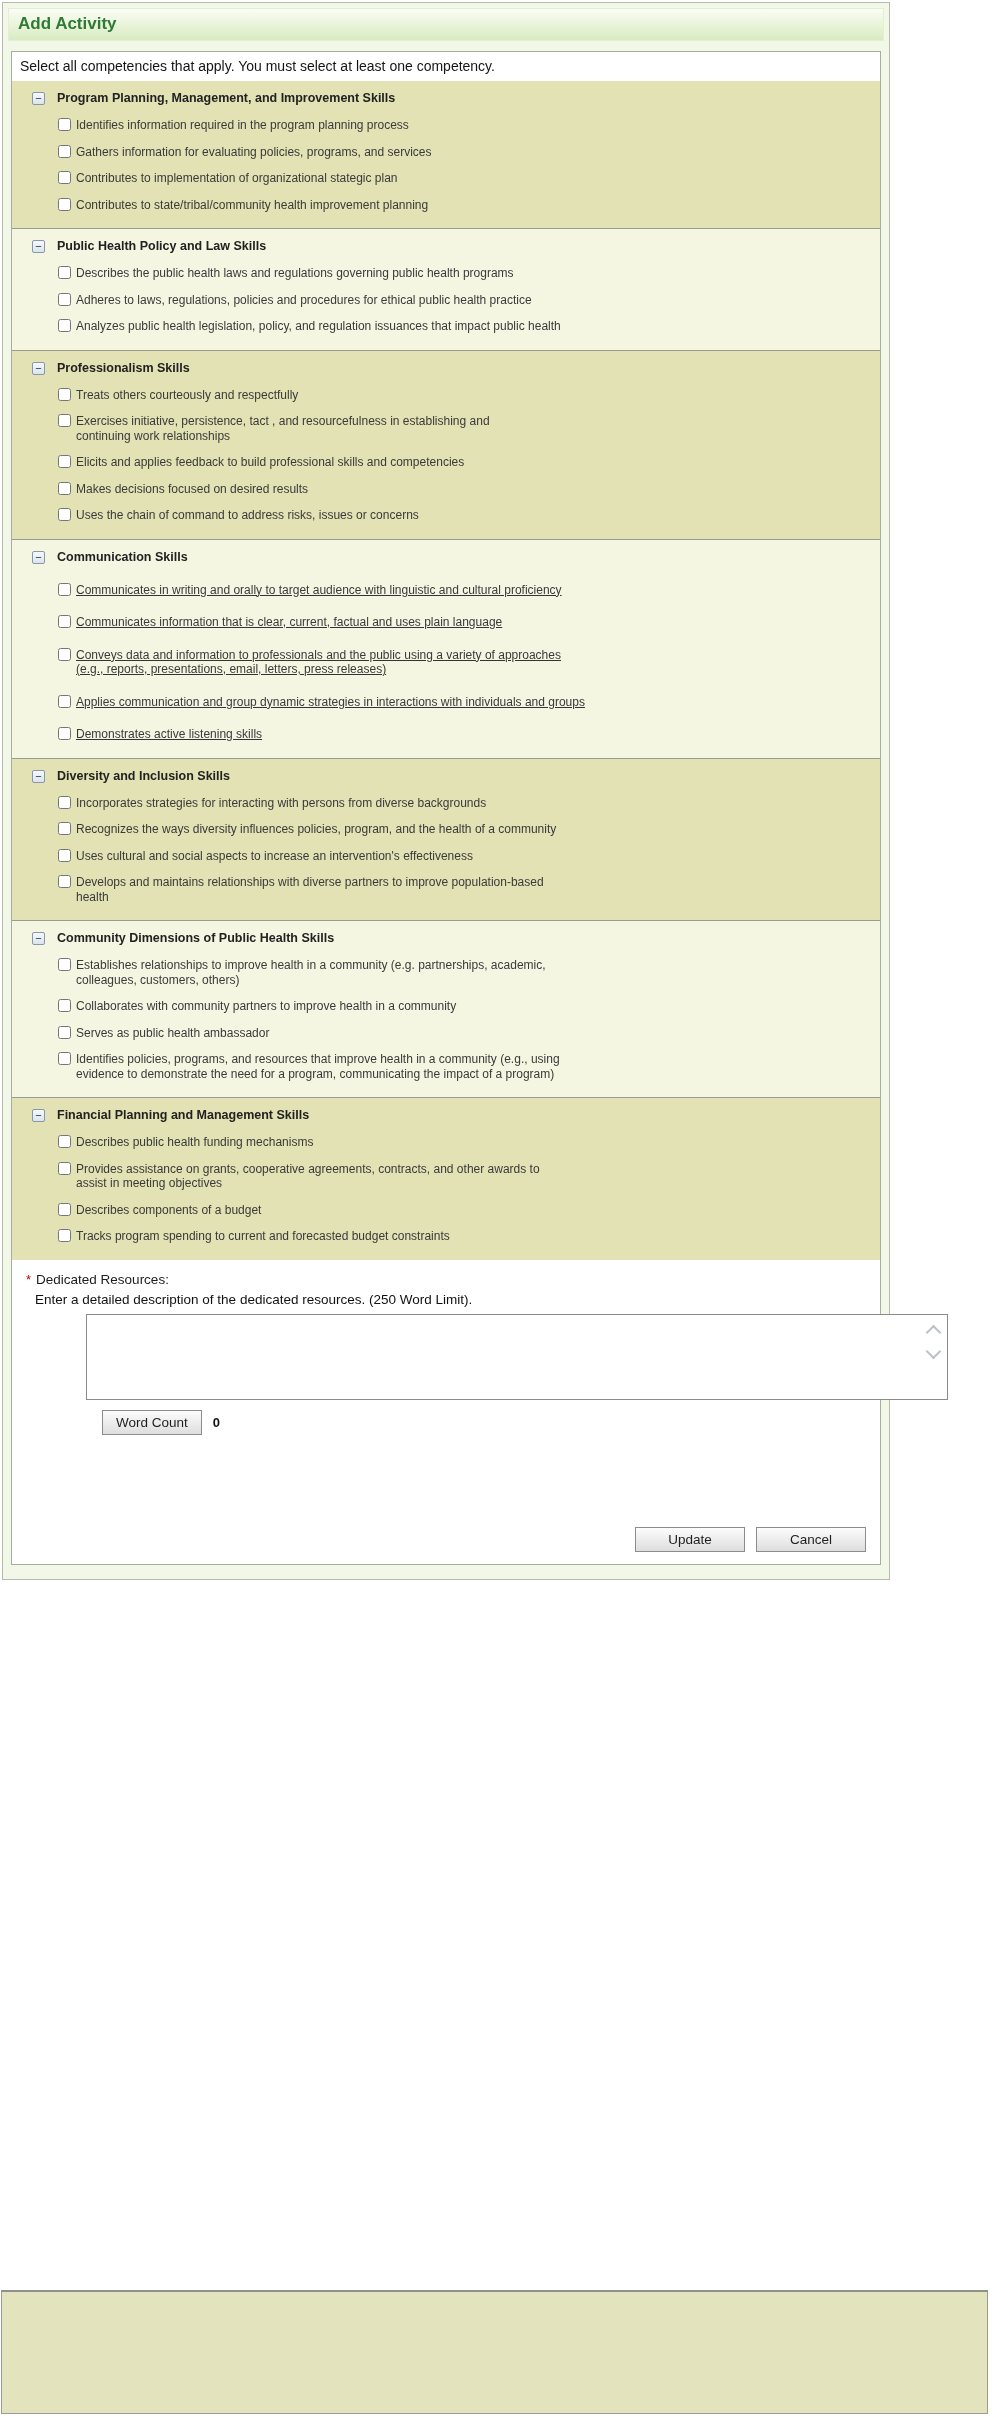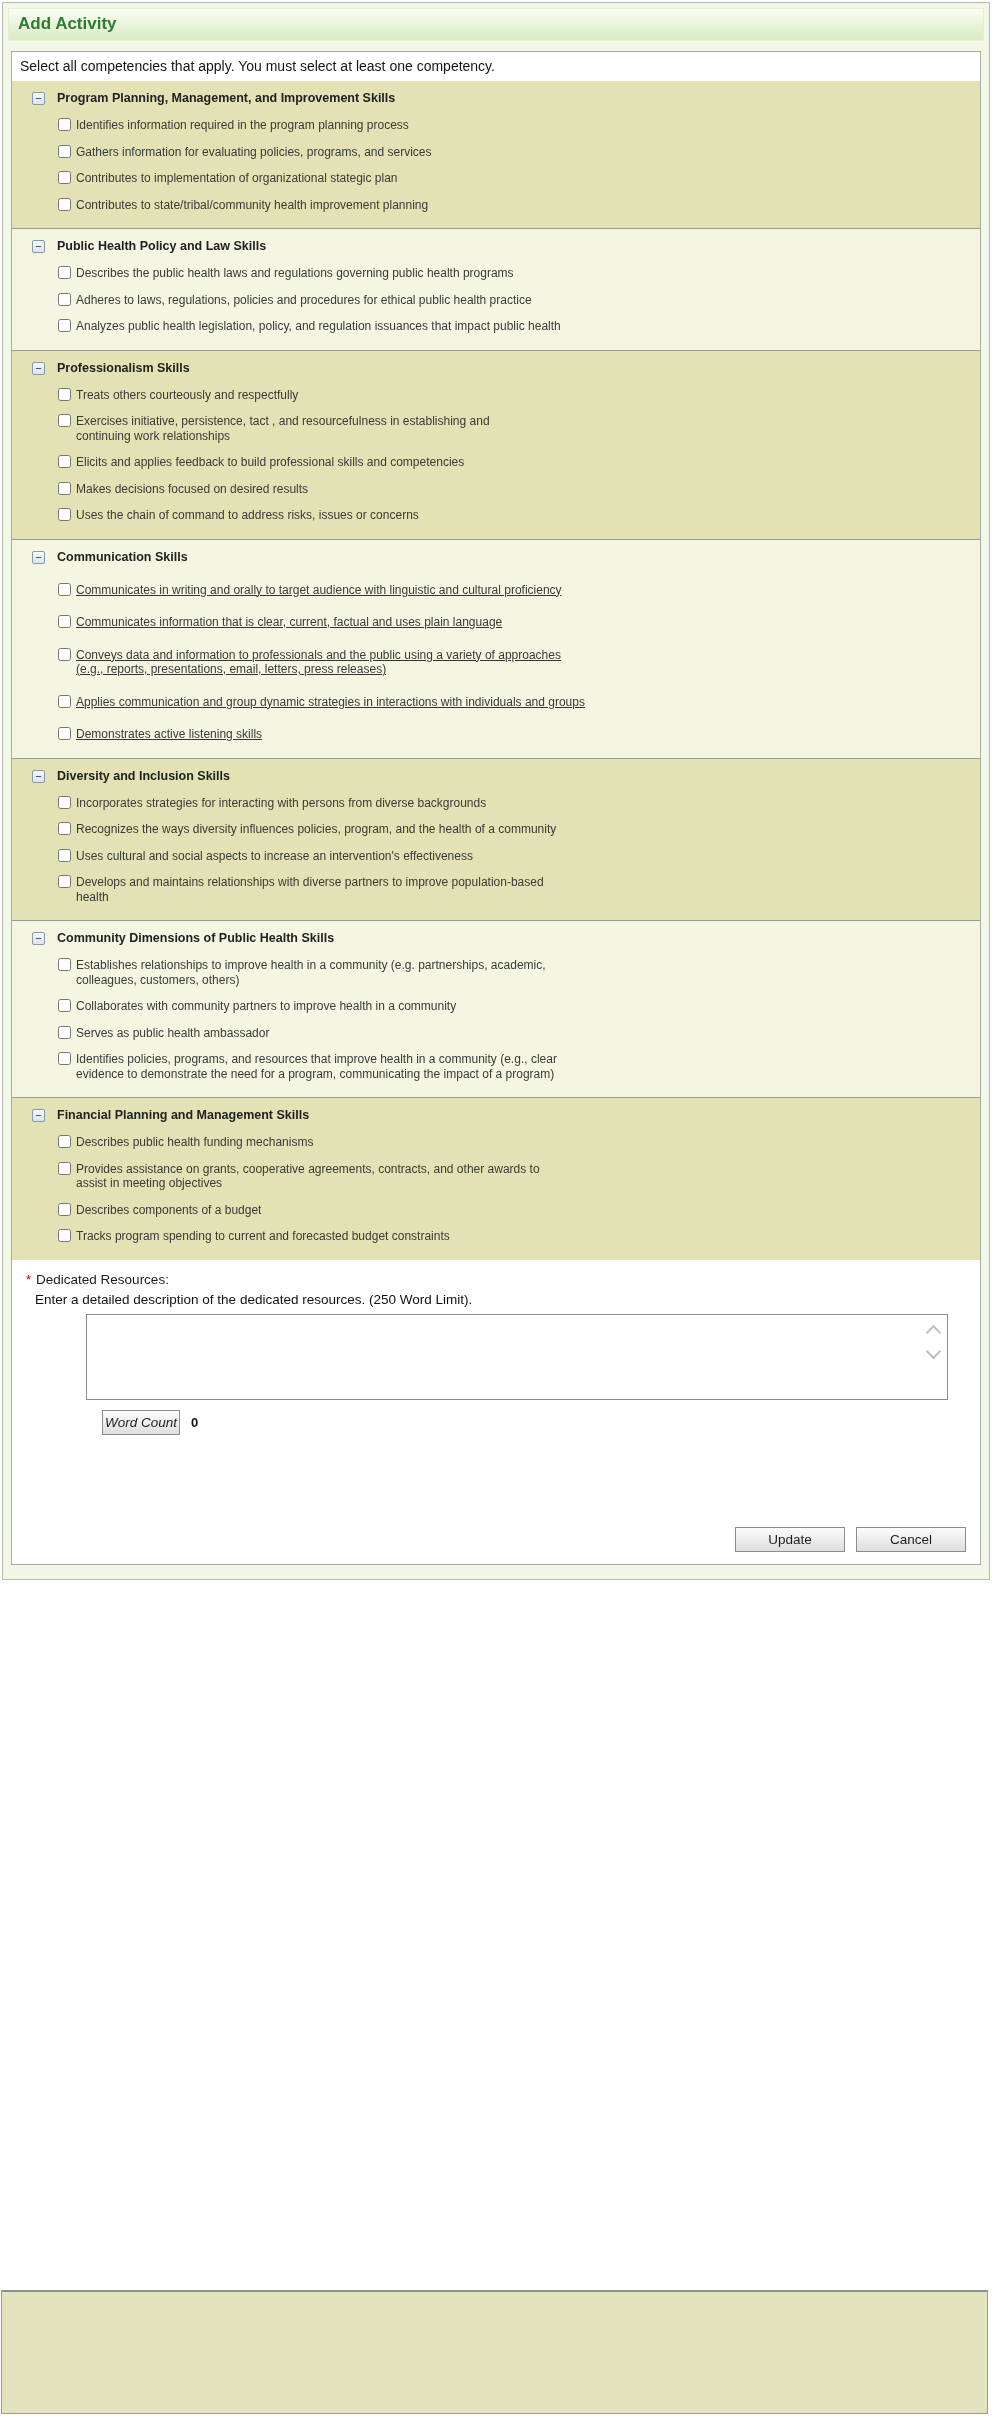--- a/index.html
+++ b/index.html
@@ -3,21 +3,21 @@
 <meta charset="utf-8">
 <style>
   html,body { margin:0; padding:0; }
   body {
     width:1001px; height:2420px; position:relative;
     background:#ffffff;
     font-family:"Liberation Sans", sans-serif;
     color:#333;
   }
   .wrapper {
-    position:absolute; left:2px; top:2px; width:988px;
+    position:absolute; left:2px; top:2px; width:888px;
     box-sizing:border-box;
     border:1px solid #b6bbac;
     background:#f2f8e7;
     padding:5px 5px 14px 5px;
   }
   .app-header {
     background:linear-gradient(#fbfdf5,#d8ebc1);
     border:1px solid #e3eed3;
     padding:5px 9px 6px 9px;
     font-size:17px; font-weight:bold; color:#2f7a36;
@@ -72,21 +72,21 @@
   }
   .chev.up   { top:13px; transform:rotate(-135deg); }
   .chev.down { top:32px; transform:rotate(45deg); }
 
   .wc-row { margin:10px 0 0 76px; display:flex; align-items:center; gap:11px; }
   .btn {
     font-family:"Liberation Sans", sans-serif;
     background:linear-gradient(#fcfcfc,#dedede);
     border:1px solid #8c8c8c; color:#1e1e1e;
   }
-  .wc-btn { font-size:13.5px; padding:4px 2px;font-style:italic; }
+  .wc-btn { font-size:13.5px; padding:4px 13px; }
   .wc-value { font-size:13px; font-weight:bold; color:#111; }
 
   .actions-row { display:flex; justify-content:flex-end; gap:11px; margin-top:92px; }
   .action-btn { width:110px; padding:4px 0; font-size:13.5px; }
 
   .bottom-panel {
     position:absolute; left:1px; top:2290px; width:987px; height:124px;
     box-sizing:border-box;
     background:#e3e3bd;
     border:1px solid #9b9b92; border-top:2px solid #8d9189;
@@ -249,21 +249,21 @@
             <label class="item">
               <input type="checkbox" style="">
               <span class="item-label">Collaborates with community partners to improve health in a community</span>
             </label>
             <label class="item">
               <input type="checkbox" style="">
               <span class="item-label">Serves as public health ambassador</span>
             </label>
             <label class="item">
               <input type="checkbox" style="">
-              <span class="item-label">Identifies policies, programs, and resources that improve health in a community (e.g., clear
+              <span class="item-label">Identifies policies, programs, and resources that improve health in a community (e.g., using
 evidence to demonstrate the need for a program, communicating the impact of a program)</span>
             </label>
           </div>
       </div>
 
       <div class="group tan">
         <div class="group-header">
           <span class="collapse-btn">−</span>
           <span class="group-title">Financial Planning and Management Skills</span>
         </div>

